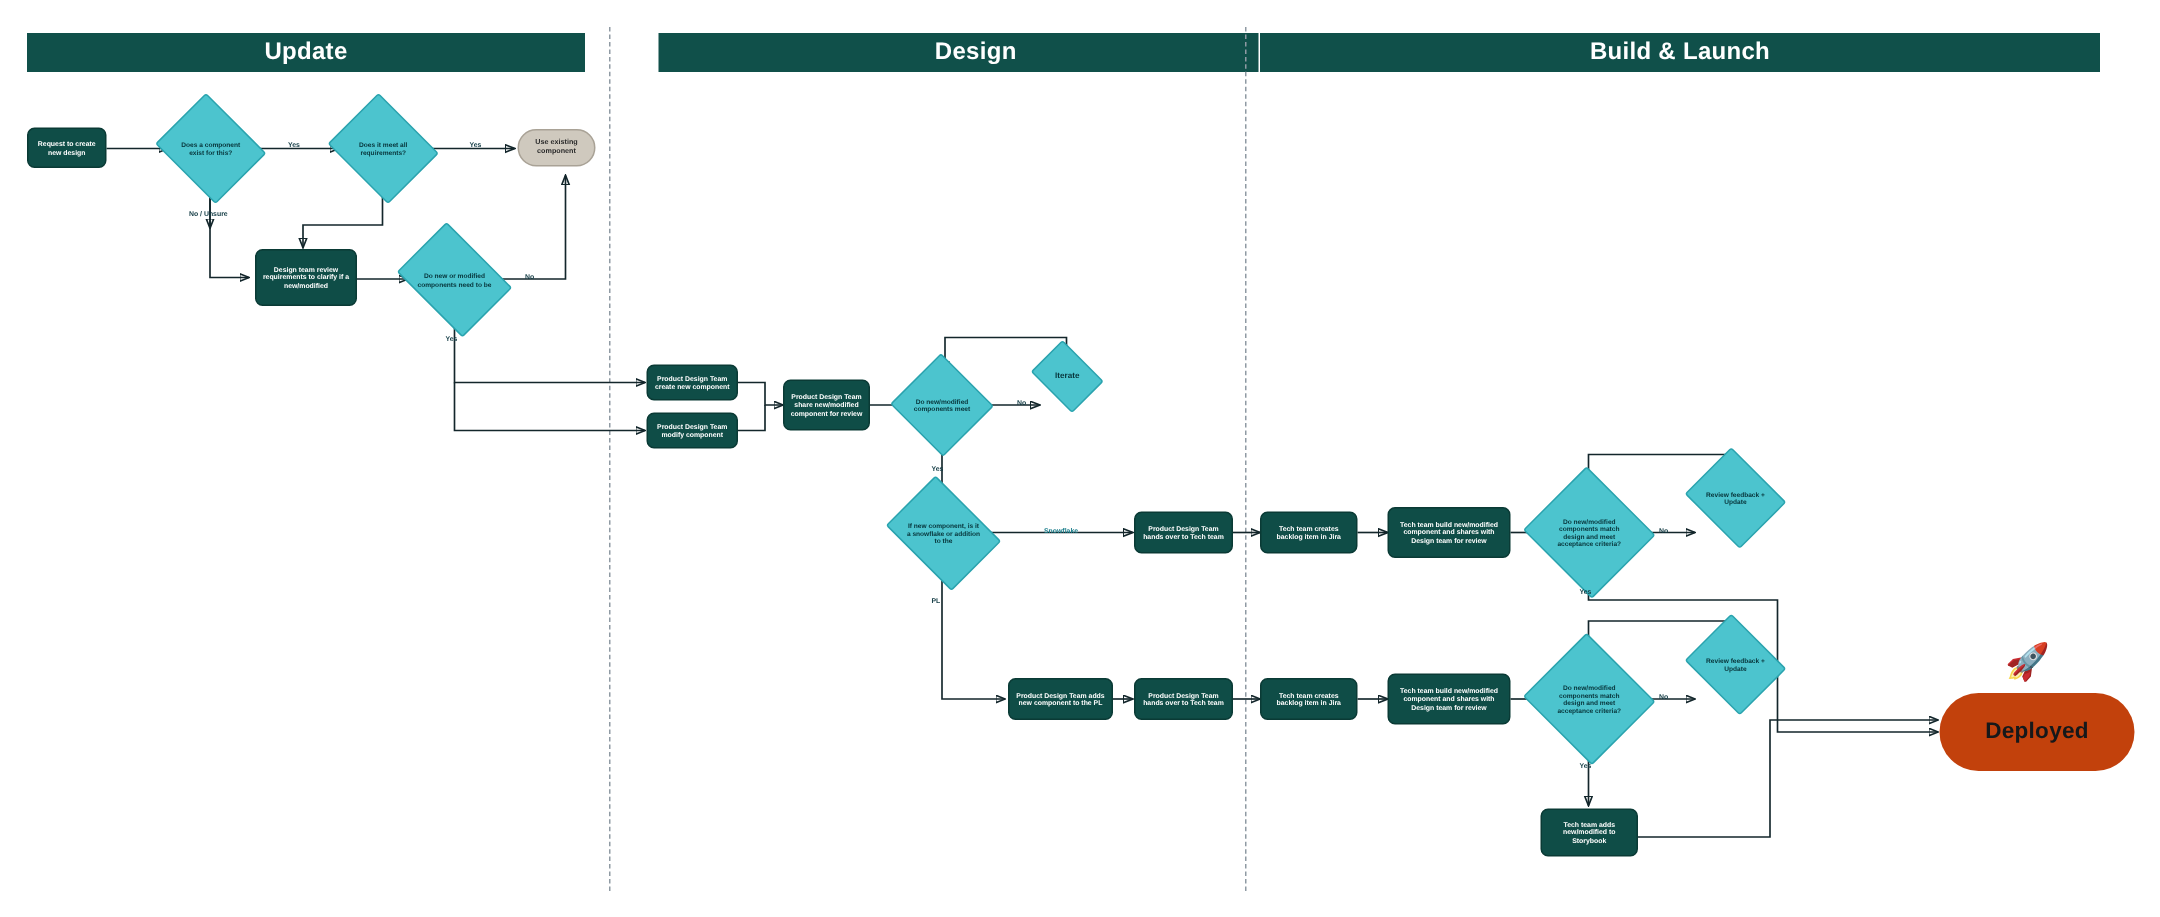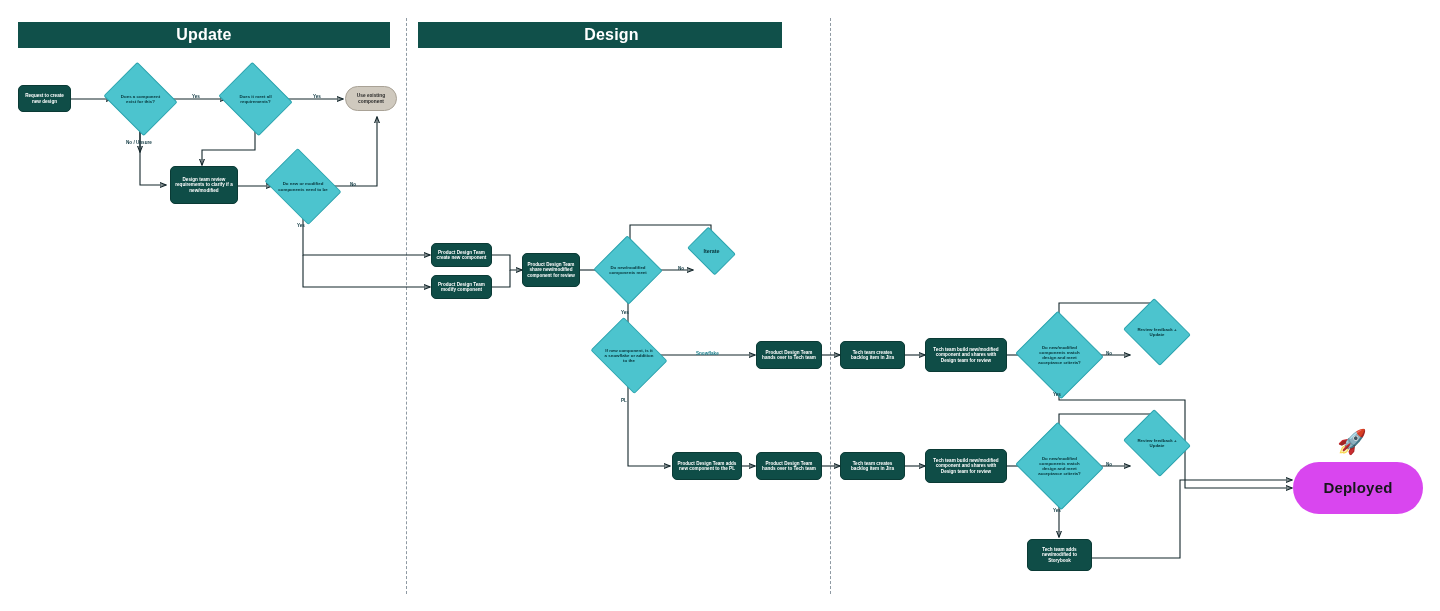--- a/index.html
+++ b/index.html
@@ -75,21 +75,21 @@
   .oval {
     background: #CFC9BE;
     color: #2b2b2b;
     border: 1.2px solid #a9a296;
     border-radius: 16px;
     font-size: 4.8px;
     font-weight: bold;
     padding: 2px 4px;
   }
   .deployed {
-    background: #d946ef;
+    background: #c2410c;
     color: #16181a;
     border-radius: 40px;
     font-size: 15px;
     font-weight: bold;
     letter-spacing: 0.2px;
   }
   .rocket {
     position: absolute;
     font-size: 24px;
     line-height: 1;
@@ -111,22 +111,25 @@
   #wires path, #wires line { fill: none; stroke: #13262b; stroke-width: 1.1; }
 </style>
 </head>
 <body>
 
 <div id="canvas">
 
   <div class="lane-header" style="left:18px; top:22px; width:372px;">
     <span>Update</span>
   </div>
-  <div class="lane-header" style="left:418px; top:22px; width:364px;padding-left:23px;">
+  <div class="lane-header" style="left:439px; top:22px; width:400px;padding-left:23px;">
     <span>Design</span>
+  </div>
+  <div class="lane-header" style="left:840px; top:22px; width:560px;">
+    <span>Build &amp; Launch</span>
   </div>
 
   <div class="lane-divider" style="left:406px;"></div>
   <div class="lane-divider" style="left:830px;"></div>
 
   <svg id="wires" viewBox="0 0 1440 611">
     <defs>
       <marker id="ah" markerWidth="7" markerHeight="7" refX="6.2" refY="3" orient="auto" markerUnits="userSpaceOnUse">
         <path d="M0,0.5 L6.4,3 L0,5.5 z" fill="#13262b" stroke="none"></path>
       </marker>

